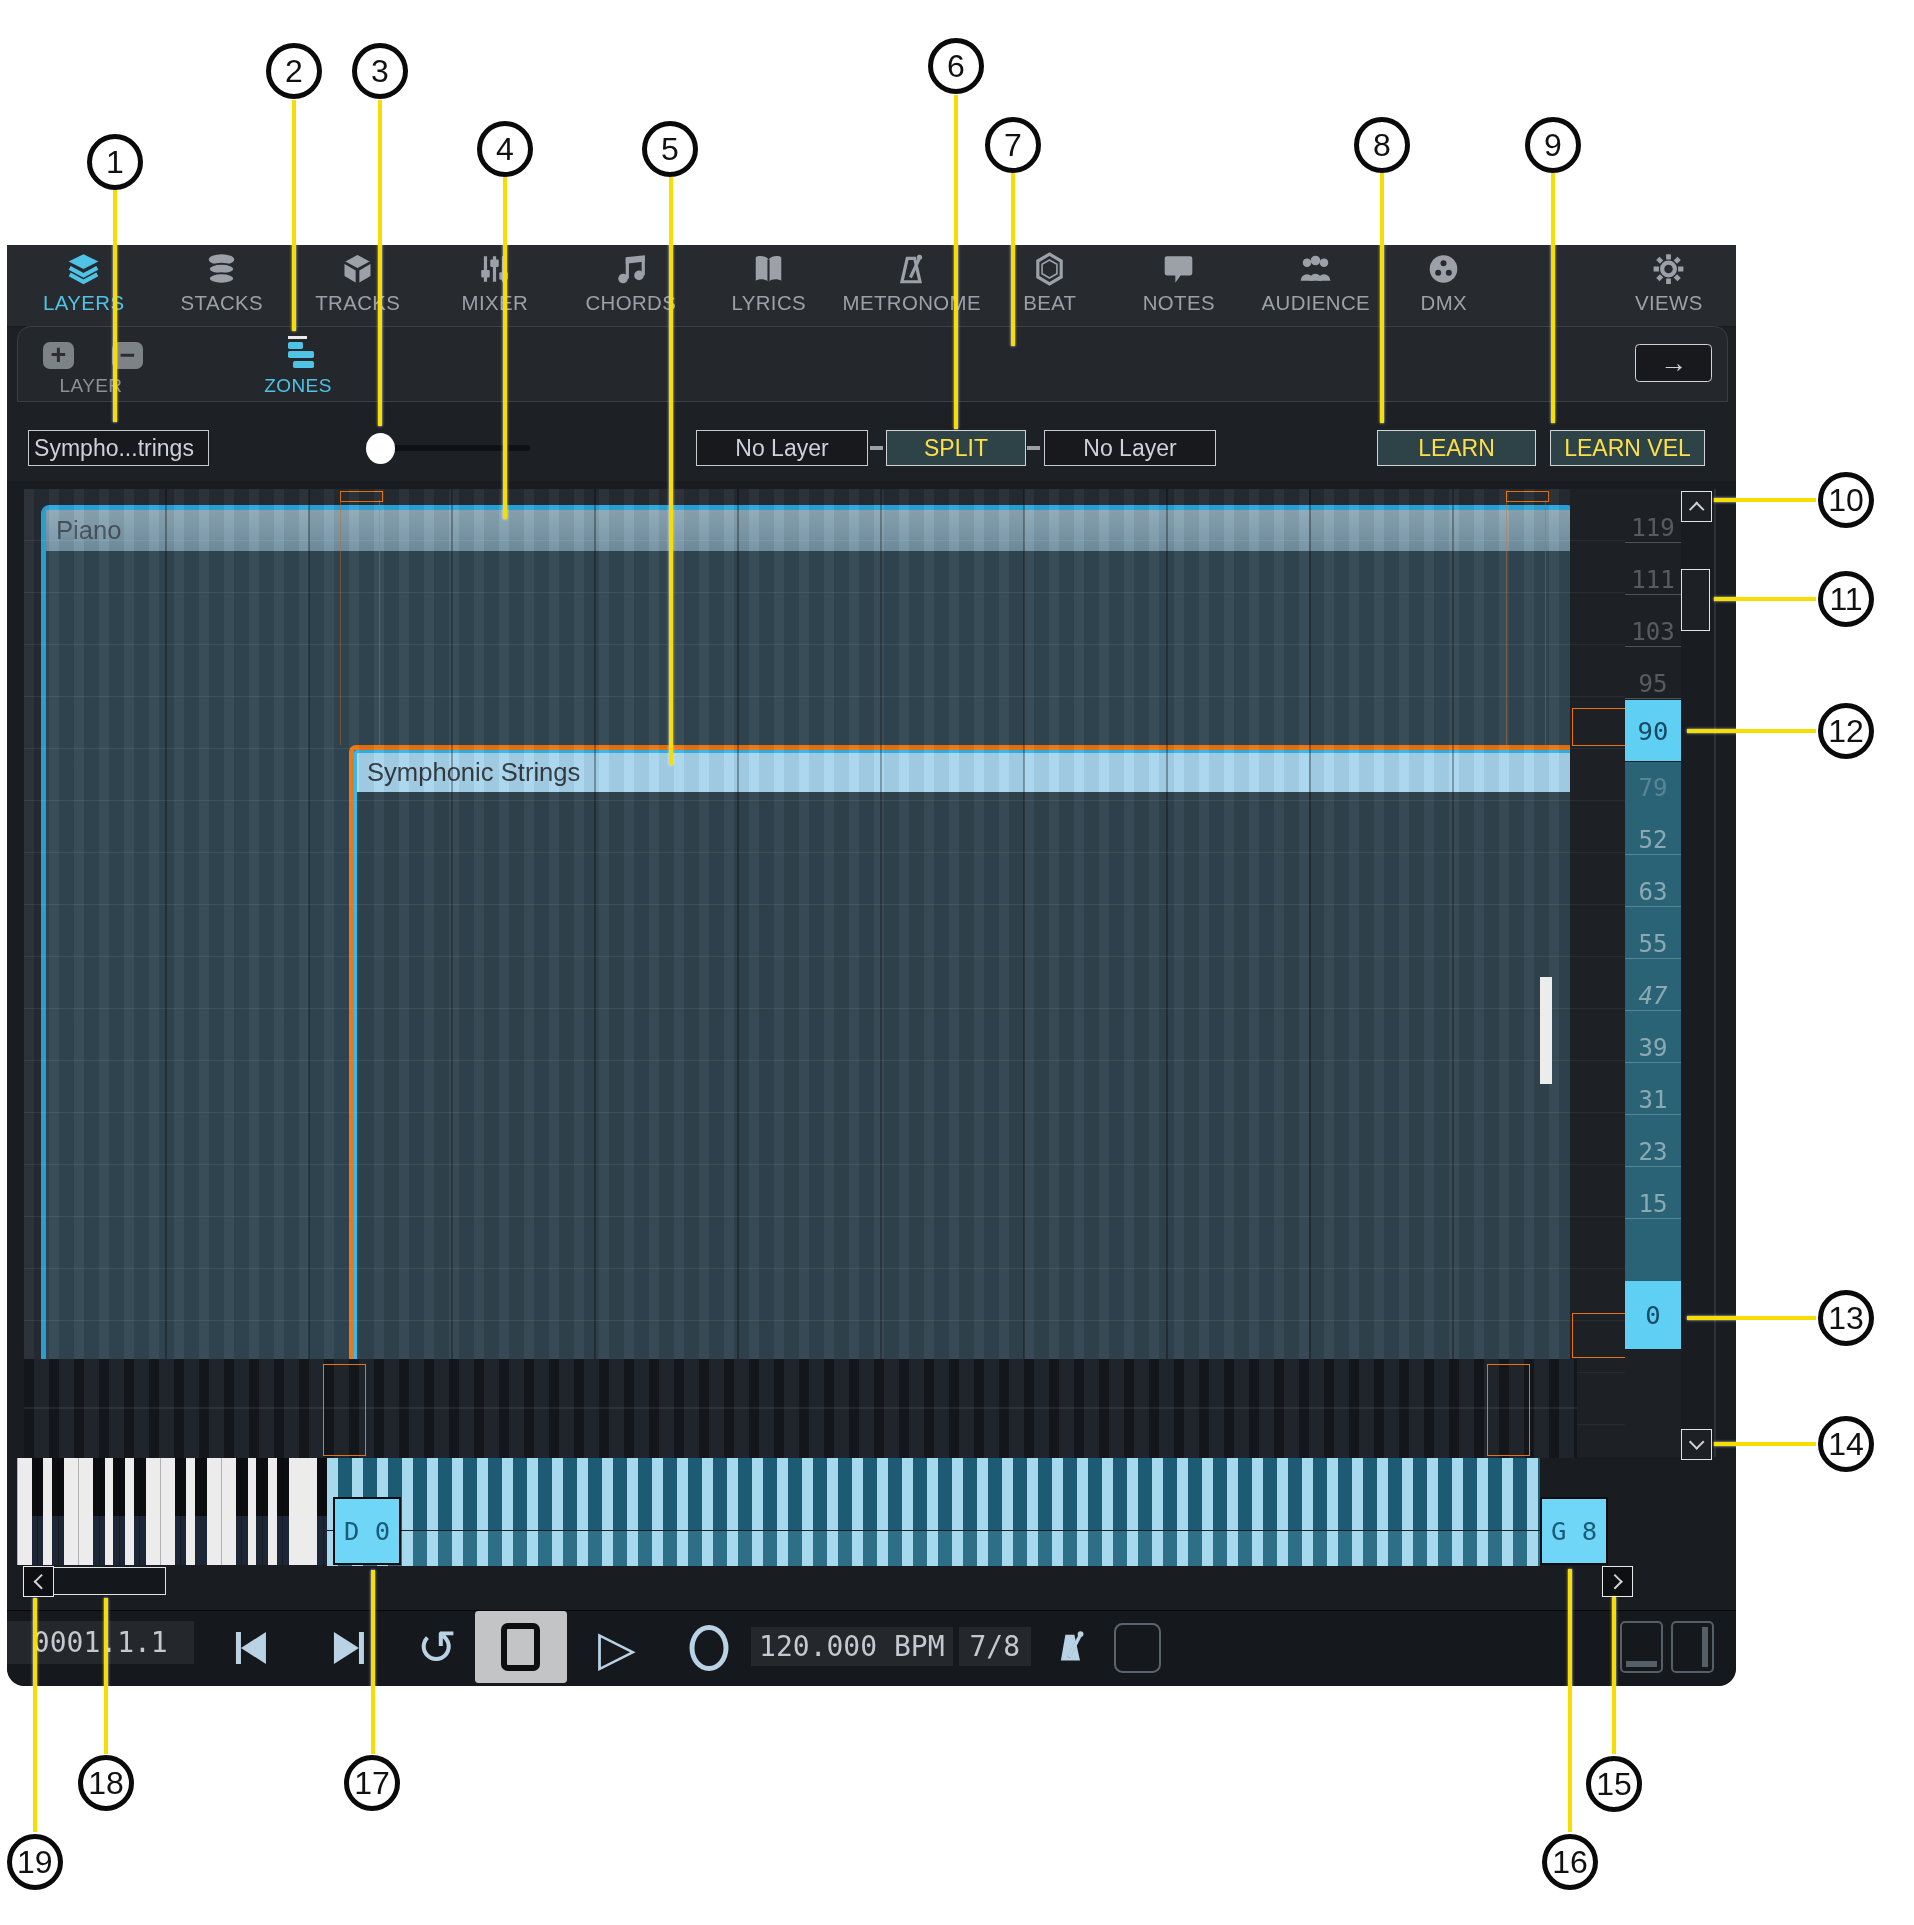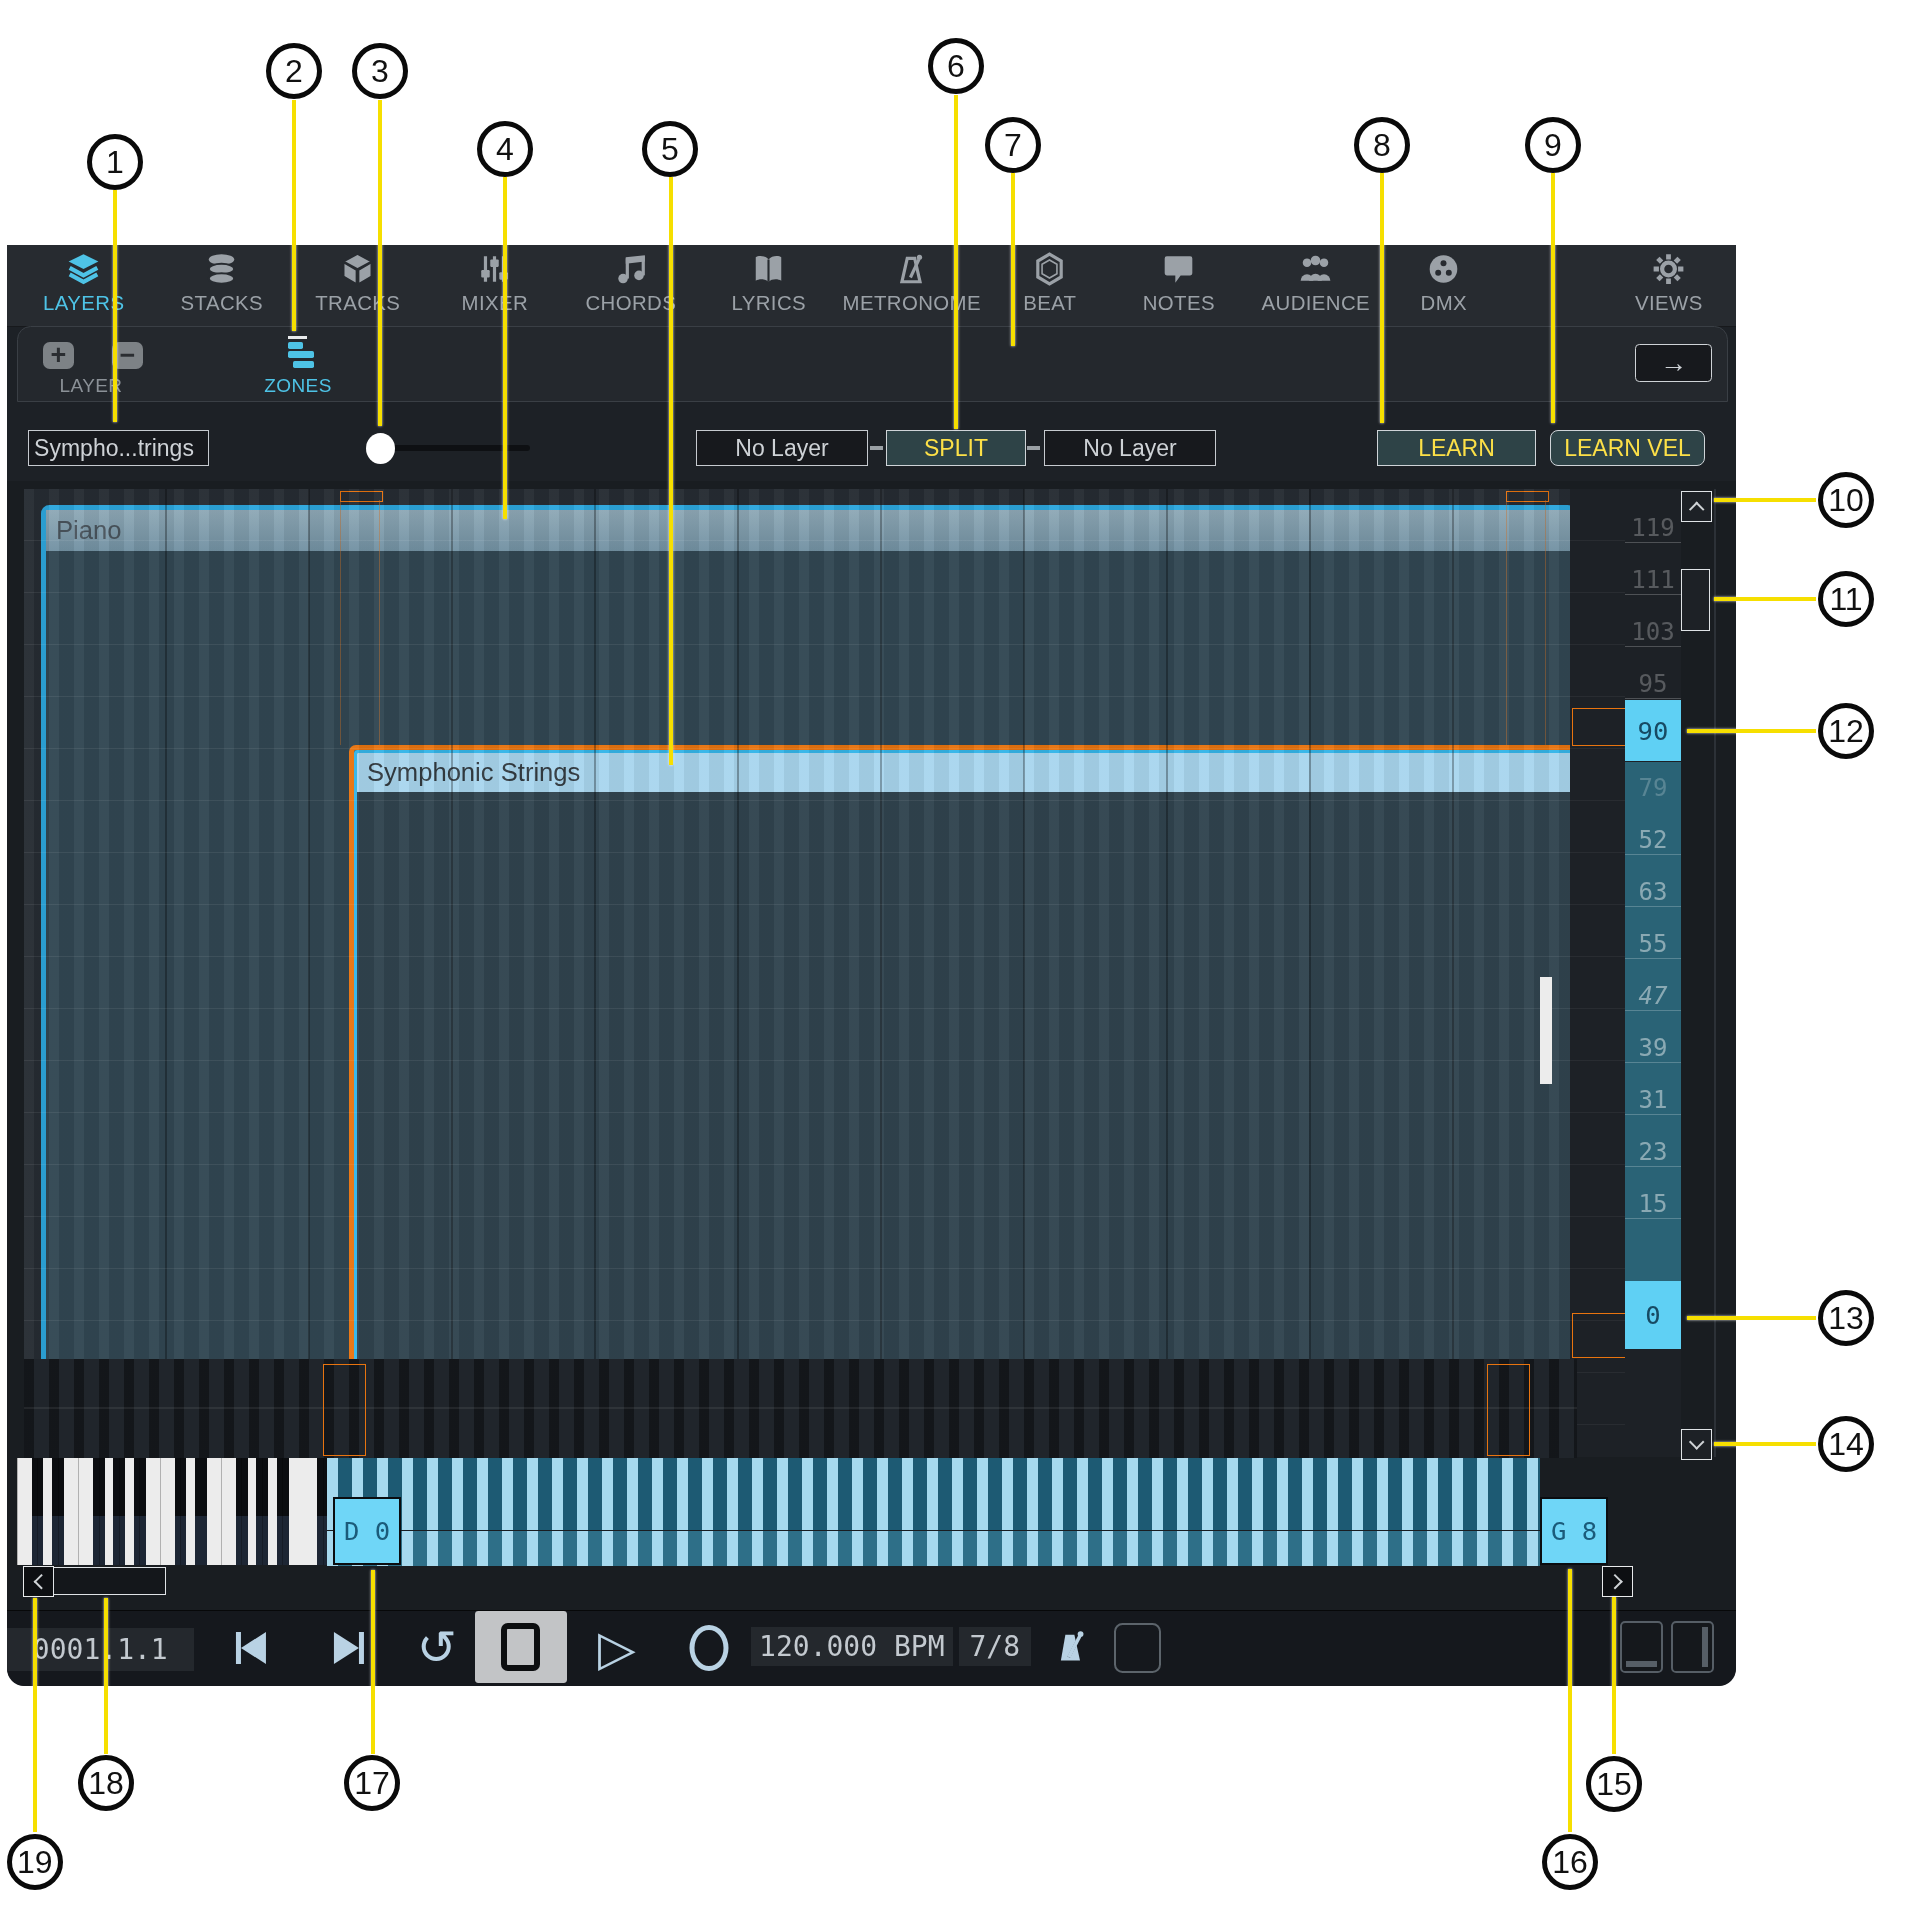--- a/index.html
+++ b/index.html
@@ -255,21 +255,21 @@
 
   <div class="abs ctlbtn" id="namefield">Sympho...trings</div>
   <div class="abs" id="slidertrack"></div>
   <div class="abs" id="sliderknob"></div>
   <div class="abs ctlbtn" style="left:696px;top:430px;width:170px;">No Layer</div>
   <div class="abs dash" style="left:870px;"></div>
   <div class="abs ctlbtn teal" style="left:886px;top:430px;width:138px;">SPLIT</div>
   <div class="abs dash" style="left:1027px;"></div>
   <div class="abs ctlbtn" style="left:1044px;top:430px;width:170px;">No Layer</div>
   <div class="abs ctlbtn teal" style="left:1377px;top:430px;width:157px;">LEARN</div>
-  <div class="abs ctlbtn teal" style="left:1550px;top:430px;width:153px;border-radius:8px;">LEARN VEL</div>
+  <div class="abs ctlbtn teal" style="left:1550px;top:430px;width:153px;">LEARN VEL</div>
 
   <div class="abs" id="canvasarea">
     <div class="abs" id="tickstrip"></div>
     <div class="abs" id="gridcanvas">
       <div class="abs" id="pianozone">
         <div class="zheader">
             <span>Piano</span>
           </div>
       </div>
       <div class="abs" id="symzone">
@@ -337,21 +337,21 @@
 
   <div class="abs hscrollbtn" style="left:23px;top:1566px;">
       <span class="chev left"></span>
     </div>
   <div class="abs" id="hscrolltrack"></div>
   <div class="abs hscrollbtn" style="left:1602px;top:1566px;">
       <span class="chev right"></span>
     </div>
 
   <div class="abs" id="transport">
-    <div class="tbox" style="left:0;top:17px;width:187px;height:43px;">0001.1.1</div>
+    <div class="tbox" style="left:0;top:10px;width:187px;height:43px;">0001.1.1</div>
     <div class="ticon" style="left:244px;top:37px;">
         <span class="bar"></span>
         <span class="tri-l"></span>
       </div>
     <div class="ticon" style="left:342px;top:37px;">
         <span class="tri-r"></span>
         <span class="bar"></span>
       </div>
     <div class="ticon" style="left:430px;top:36px;font-size:48px;">↺</div>
     <div id="stopbtn">

